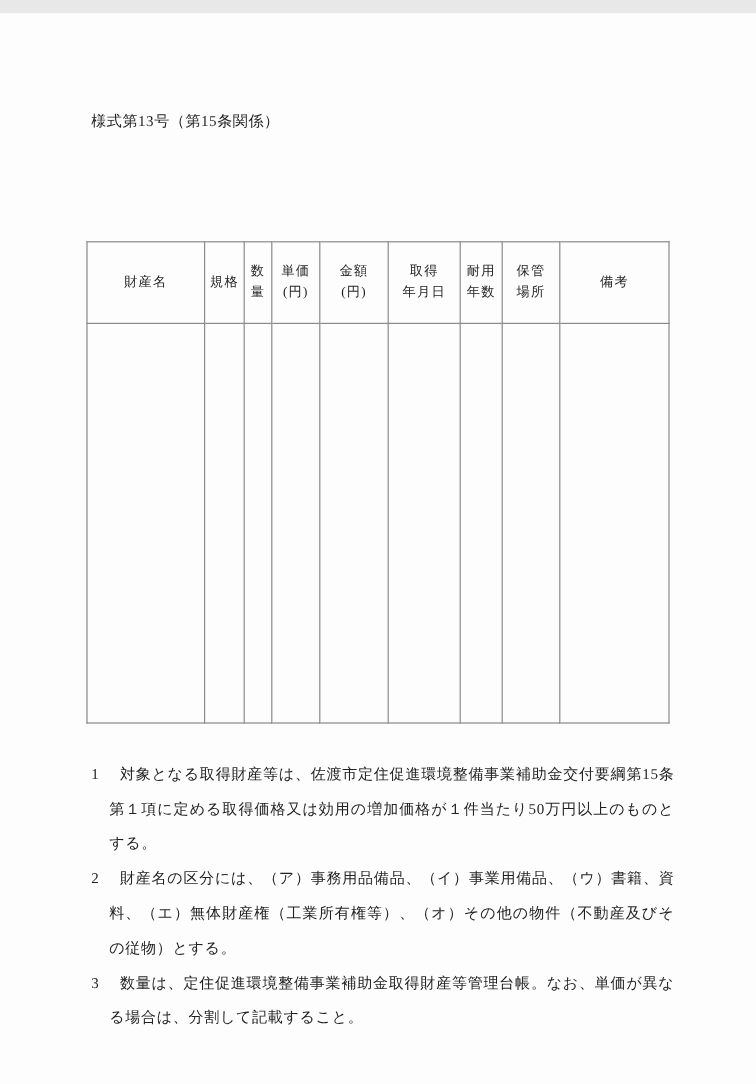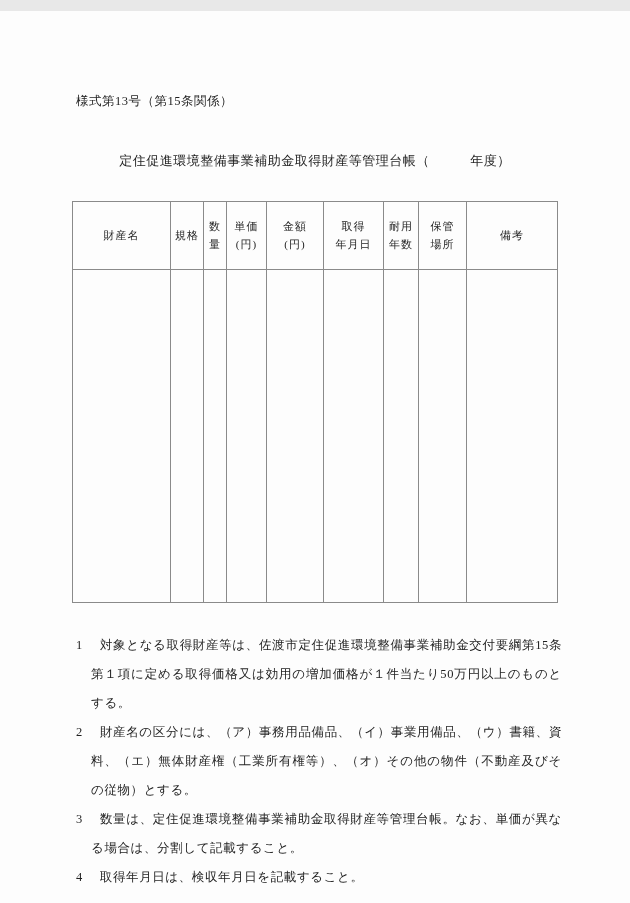--- a/index.html
+++ b/index.html
@@ -79,21 +79,20 @@
     margin-right: 17px;
   }
 </style>
 </head>
 <body>
 
 <div class="page">
 
   <div class="form-number">様式第13号（第15条関係）</div>
 
-  <div class="doc-title">定住促進環境整備事業補助金取得財産等管理台帳（　　　年度）</div>
 
   <table class="ledger">
     <colgroup>
       <col style="width:98px">
       <col style="width:33px">
       <col style="width:23px">
       <col style="width:40px">
       <col style="width:57px">
       <col style="width:60px">
       <col style="width:35px">
@@ -137,18 +136,15 @@
   <div class="notes">
     <div class="note">
       <span class="note-num">1</span><span class="note-text">対象となる取得財産等は、佐渡市定住促進環境整備事業補助金交付要綱第15条第１項に定める取得価格又は効用の増加価格が１件当たり50万円以上のものとする。</span>
     </div>
     <div class="note">
       <span class="note-num">2</span><span class="note-text">財産名の区分には、（ア）事務用品備品、（イ）事業用備品、（ウ）書籍、資料、（エ）無体財産権（工業所有権等）、（オ）その他の物件（不動産及びその従物）とする。</span>
     </div>
     <div class="note">
       <span class="note-num">3</span><span class="note-text">数量は、定住促進環境整備事業補助金取得財産等管理台帳。なお、単価が異なる場合は、分割して記載すること。</span>
     </div>
-    <div class="note">
-      <span class="note-num">4</span><span class="note-text">取得年月日は、検収年月日を記載すること。</span>
-    </div>
   </div>
 
 </div>
 
 </body></html>

